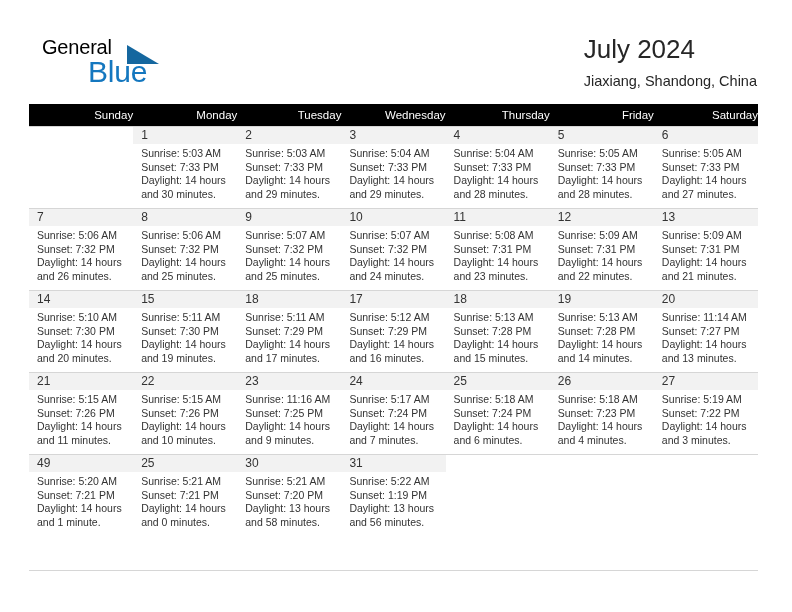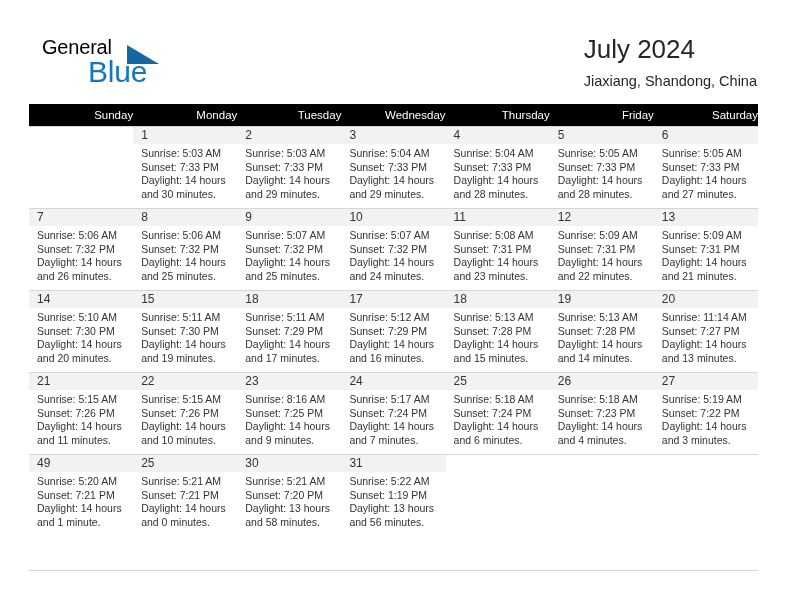--- a/index.html
+++ b/index.html
@@ -430,21 +430,21 @@
                 <div>Sunset: 7:26 PM</div>
                 <div>Daylight: 14 hours</div>
                 <div>and 10 minutes.</div>
               </div>
             </div>
           </td>
           <td>
             <div class="cell-inner">
               <div class="daynum-band">23</div>
               <div class="cell-body">
-                <div>Sunrise: 8:16 AM</div>
+                <div>Sunrise: 11:16 AM</div>
                 <div>Sunset: 7:25 PM</div>
                 <div>Daylight: 14 hours</div>
                 <div>and 9 minutes.</div>
               </div>
             </div>
           </td>
           <td>
             <div class="cell-inner">
               <div class="daynum-band">24</div>
               <div class="cell-body">

